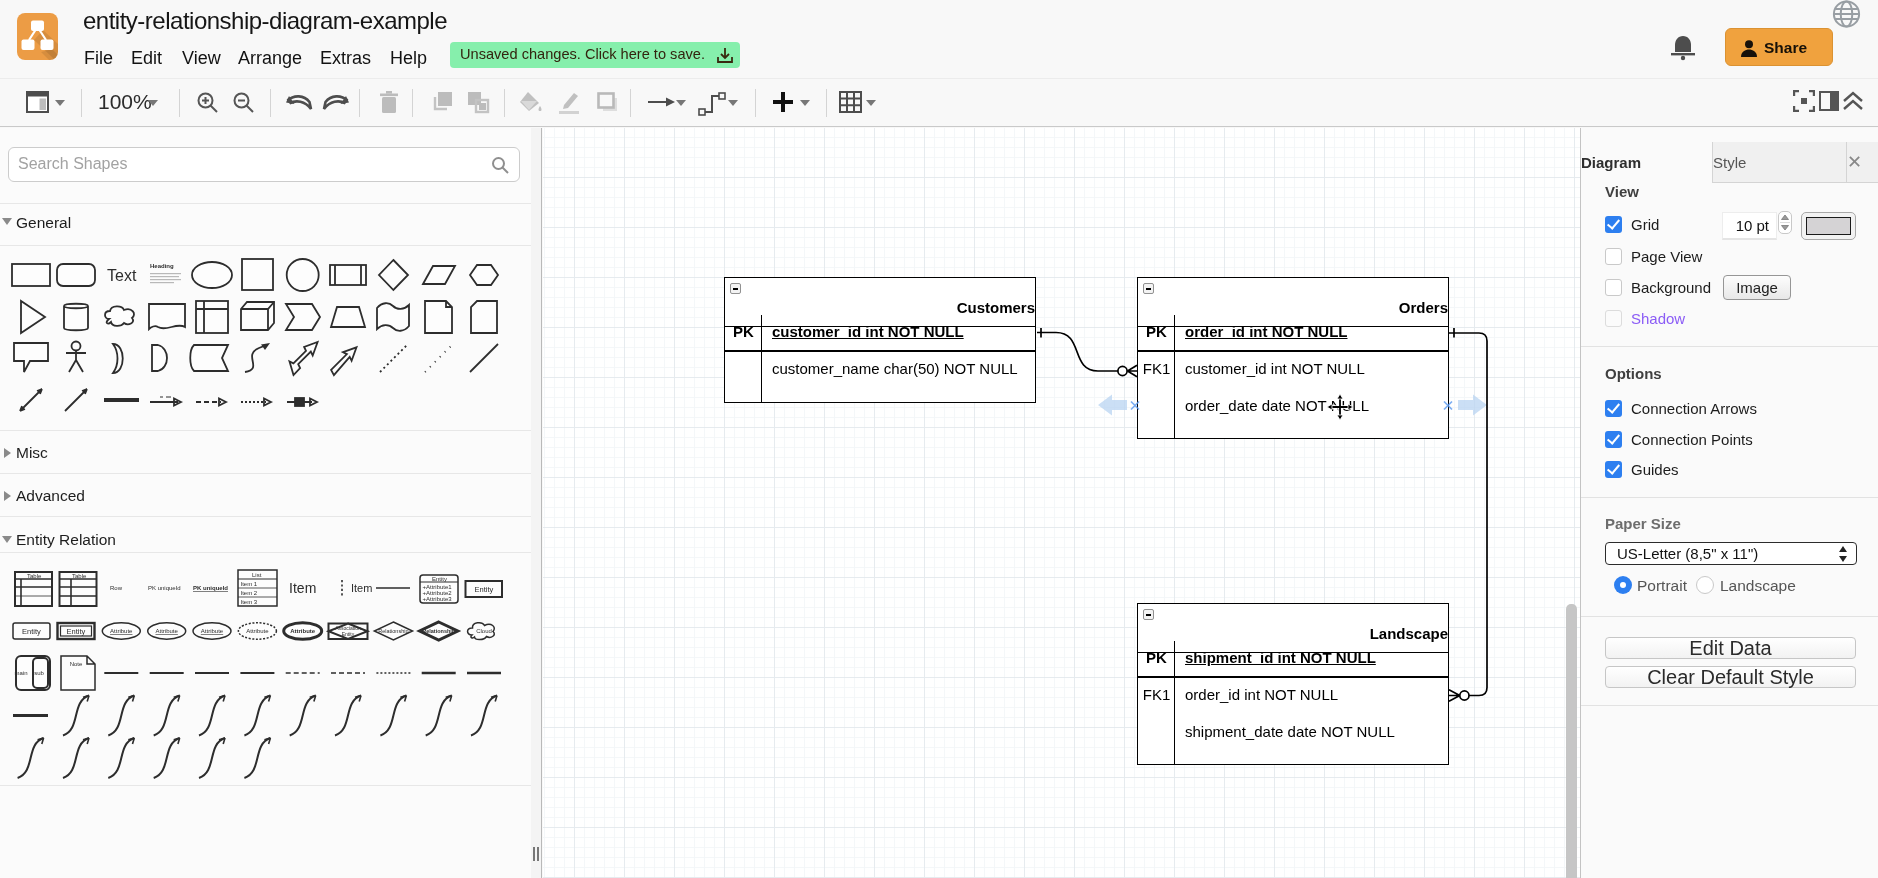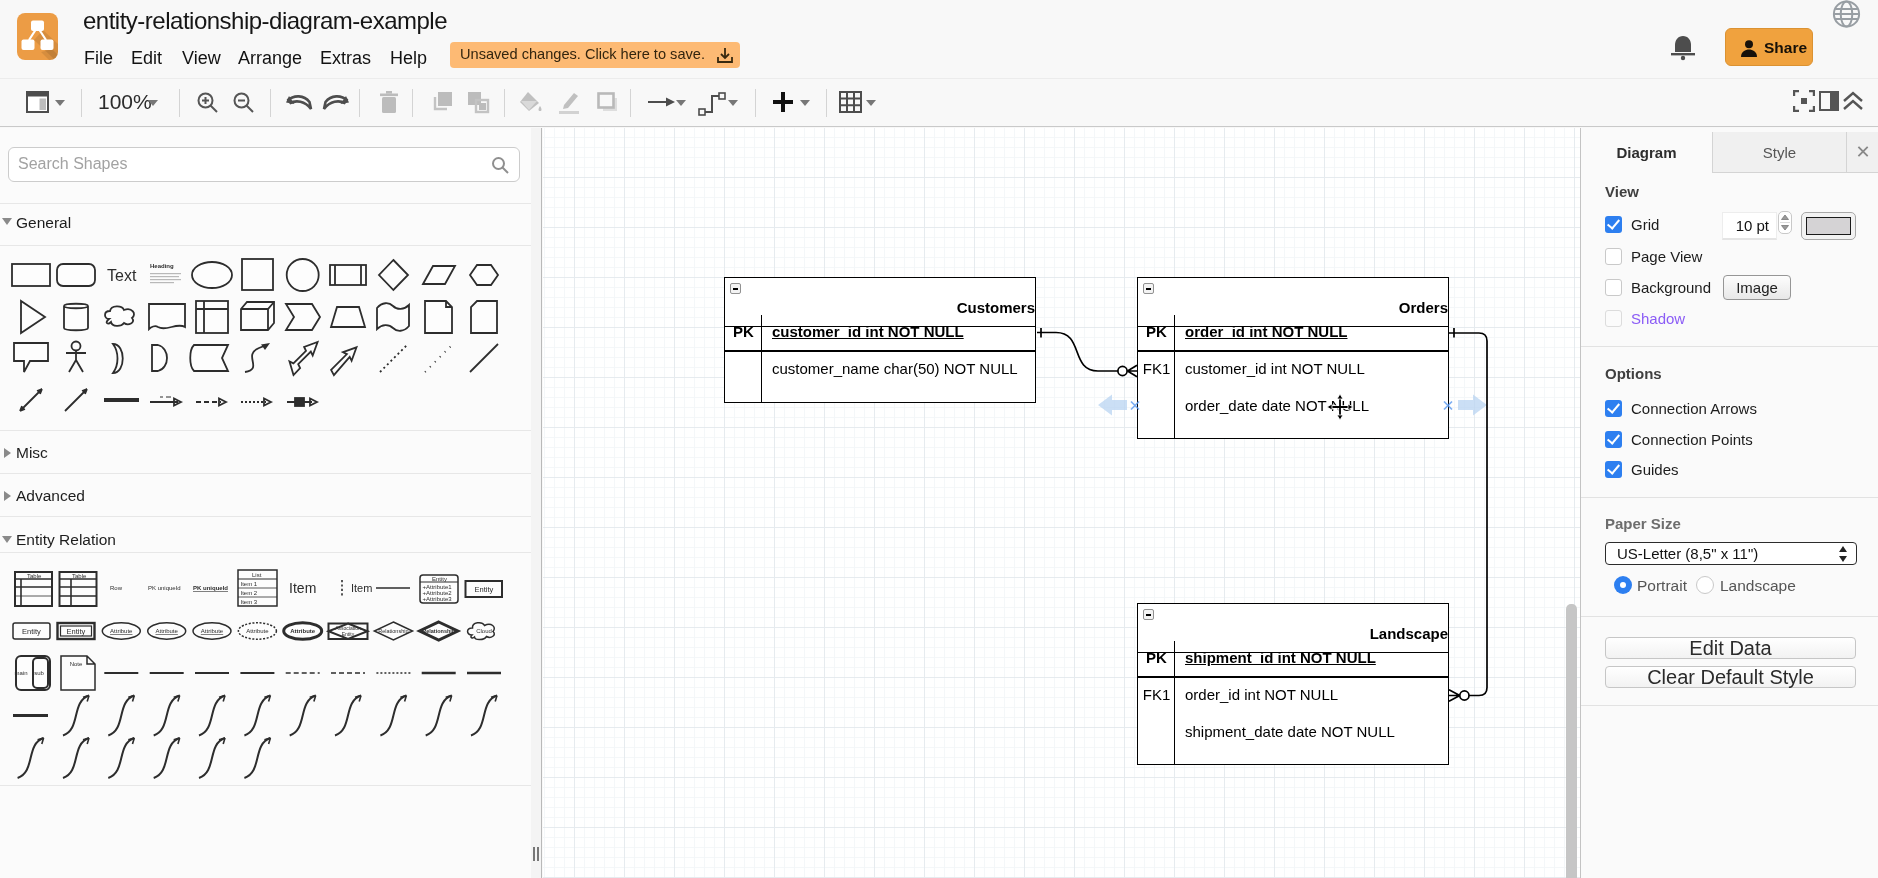--- a/index.html
+++ b/index.html
@@ -4,23 +4,23 @@
 <style>
   * { margin:0; padding:0; box-sizing:border-box; }
   html,body { width:1878px; height:878px; overflow:hidden; }
   body { position:relative; font-family:"Liberation Sans", sans-serif; background:#f8f8f8; }
   .abs { position:absolute; }
   
   #hdr { position:absolute; left:0; top:0; width:1878px; height:78px; background:#f8f8f8; }
   #logo { position:absolute; left:17px; top:13px; width:41px; height:47px; background:#EC9C45; border-radius:8px; overflow:hidden; }
   #title { position:absolute; left:83px; top:7px; font-size:24px; color:#161616; letter-spacing:-0.5px; }
   .menu { position:absolute; top:48px; font-size:18px; color:#121212; }
-  #banner { position:absolute; left:450px; top:42px; width:290px; height:26px; background:#fdba74; border-radius:4px; font-size:14.6px; color:#33250f; line-height:25px; text-align:left; padding-left:10px; }
+  #banner { position:absolute; left:450px; top:42px; width:290px; height:26px; background:#86efac; border-radius:4px; font-size:14.6px; color:#33250f; line-height:25px; text-align:left; padding-left:10px; }
   #bell { position:absolute; left:1668px; top:33px; }
-  #share { position:absolute; left:1725px; top:28px; width:88px; height:38px; background:#F0A23E; border:1px solid #db9232; border-radius:6px; }
+  #share { position:absolute; left:1725px; top:28px; width:108px; height:38px; background:#F0A23E; border:1px solid #db9232; border-radius:6px; }
   #share span { position:absolute; left:38px; top:10px; font-size:15.5px; font-weight:bold; color:#151008; }
   #globe { position:absolute; left:1832px; top:0px; }
   
   #tbar { position:absolute; left:0; top:78px; width:1878px; height:49px; background:#f8f8f8; border-top:1px solid #ececec; border-bottom:1px solid #c9c9c9; }
   .sep { position:absolute; top:10px; width:1px; height:28px; background:#d4d4d4; }
   .caret { position:absolute; width:0; height:0; border-left:5px solid transparent; border-right:5px solid transparent; border-top:6px solid #777; top:21px; }
   #zoomlabel { position:absolute; left:98px; top:11px; font-size:21px; color:#2c2c2c; }
   
   #side { position:absolute; left:0; top:128px; width:531px; height:750px; background:#fbfbfb; }
   #search { position:absolute; left:8px; top:19px; width:512px; height:35px; background:#fff; border:1px solid #ccc; border-radius:6px; }
@@ -45,21 +45,21 @@
   .erhdr { position:absolute; left:0; top:12px; width:100%; height:37px; border-bottom:1.6px solid #000; font-weight:bold; font-size:15px; text-align:right; line-height:36px; }
   .collapse { position:absolute; left:5px; top:5px; width:11px; height:11px; border:1px solid #919191; border-radius:2px; background:#f3f3f3; }
   .collapse:after { content:""; position:absolute; left:2px; top:4px; width:5px; height:1.6px; background:#000; }
   .pkcol { position:absolute; left:0; top:37px; width:37px; bottom:0; border-right:1.6px solid #000; }
   .errow { position:absolute; left:0; width:100%; height:37px; font-size:15px; }
   .errow .k { position:absolute; left:0; width:37px; text-align:center; line-height:37px; }
   .errow .v { position:absolute; left:47px; line-height:37px; white-space:nowrap; }
   .rowline { position:absolute; left:0; width:100%; height:1.6px; background:#000; }
   
   #panel { position:absolute; left:1580px; top:128px; width:298px; height:750px; background:#fafafa; border-left:1px solid #c3c3c3; }
-  .tab { position:absolute; top:4px; height:41px; font-size:15px; text-align:center; line-height:41px; }
+  .tab { position:absolute; top:14px; height:41px; font-size:15px; line-height:41px; }
   .pdiv { position:absolute; left:0; width:298px; height:1px; background:#e2e2e2; }
   .phdr { position:absolute; left:24px; font-size:15px; font-weight:bold; color:#3f3f3f; }
   .cb { position:absolute; left:24px; width:17px; height:17px; border-radius:3px; }
   .cb.on { background:#2D7FF0; }
   .cb.on:after { content:""; position:absolute; left:5px; top:1px; width:5px; height:10px; border:solid #fff; border-width:0 2.4px 2.4px 0; transform:rotate(40deg); }
   .cb.off { background:#fff; border:1px solid #c9c9c9; }
   .cb.dis { background:#fbfbfb; border:1px solid #dcdcdc; }
   .plabel { position:absolute; left:50px; font-size:15px; color:#1c1c1c; }
   .pbtn { position:absolute; left:24px; width:251px; height:22px; background:linear-gradient(#ffffff,#f2f2f2); border:1px solid #c6c6c6; border-radius:4px; font-size:20px; color:#2b2b2b; text-align:center; line-height:20px; }
   

